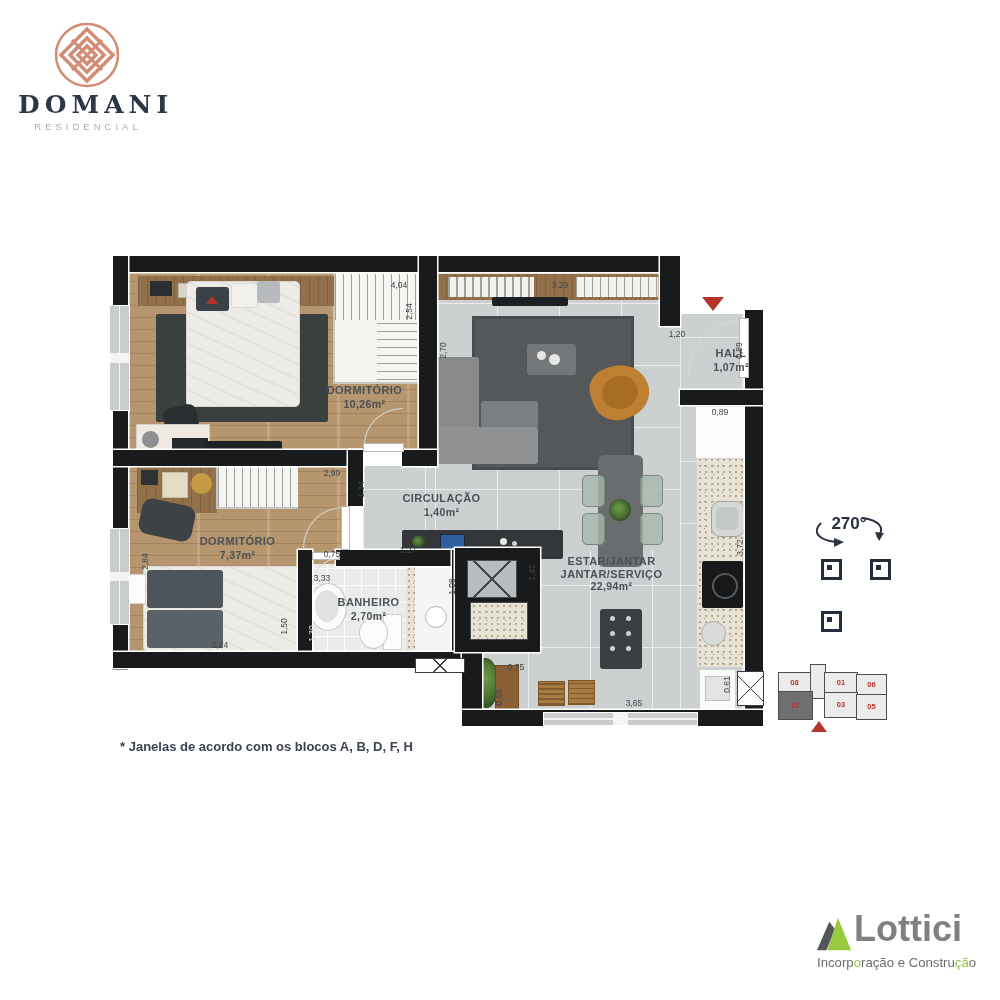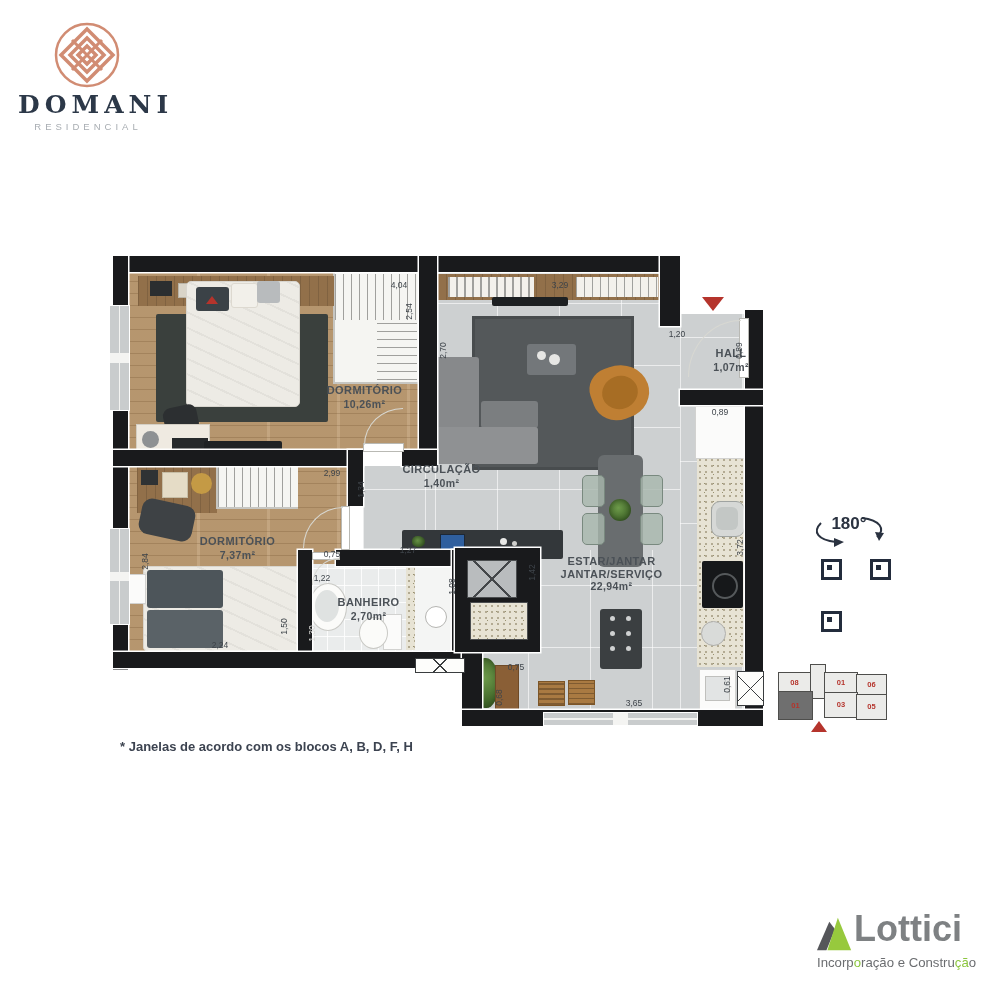--- a/index.html
+++ b/index.html
@@ -241,42 +241,42 @@
       <span class="area">10,26m²</span>
     </div>
     <div class="abs rlabel" style="left:175px;top:534px;width:125px">
       <span>DORMITÓRIO</span><br>
       <span class="area">7,37m²</span>
     </div>
     <div class="abs rlabel" style="left:306px;top:595px;width:125px">
       <span>BANHEIRO</span><br>
       <span class="area">2,70m²</span>
     </div>
-    <div class="abs rlabel" style="left:379px;top:462px;width:125px">
+    <div class="abs rlabel" style="left:379px;top:491px;width:125px">
       <span>CIRCULAÇÃO</span><br>
       <span class="area">1,40m²</span>
     </div>
     <div class="abs rlabel" style="left:548px;top:555px;width:127px;line-height:12.5px">
       <span>ESTAR/JANTAR</span><br>
       <span>JANTAR/SERVIÇO</span><br>
       <span class="area">22,94m²</span>
     </div>
     <div class="abs rlabel" style="left:696px;top:346px;width:70px">
       <span>HALL</span><br>
       <span class="area">1,07m²</span>
     </div>
 
     <i class="abs dim" style="left:379px;top:280px">4,04</i>
     <i class="abs dim" style="left:540px;top:280px">3,29</i>
     <i class="abs dim" style="left:657px;top:329px">1,20</i>
     <i class="abs dim" style="left:700px;top:407px">0,89</i>
     <i class="abs dim" style="left:312px;top:468px">2,99</i>
     <i class="abs dim" style="left:312px;top:549px">0,75</i>
     <i class="abs dim" style="left:388px;top:545px">1,27</i>
-    <i class="abs dim" style="left:302px;top:573px">1,22</i>
+    <i class="abs dim" style="left:302px;top:573px">3,33</i>
     <i class="abs dim" style="left:200px;top:640px">2,24</i>
     <i class="abs dim" style="left:496px;top:662px">0,75</i>
     <i class="abs dim" style="left:614px;top:698px">3,65</i>
 
     <i class="abs dim dimv" style="left:389px;top:306px">2,54</i>
     <i class="abs dim dimv" style="left:423px;top:345px">2,70</i>
     <i class="abs dim dimv" style="left:719px;top:345px">0,89</i>
     <i class="abs dim dimv" style="left:341px;top:484px">1,34</i>
     <i class="abs dim dimv" style="left:125px;top:556px">2,84</i>
     <i class="abs dim dimv" style="left:292px;top:628px;color:#d8d8d4">1,30</i>
@@ -290,21 +290,21 @@
 
   <div class="abs" style="left:806px;top:508px;width:86px;height:44px">
     <svg class="abs" style="left:0;top:0" width="86" height="44" viewBox="0 0 86 44">
       <g fill="none" stroke="#2a3240" stroke-width="2">
         <path d="M30,34 C12,32 6,24 15,15"></path>
         <path d="M56,10 C74,12 80,21 71,29"></path>
       </g>
       <polygon points="28,30 38,34 28,39" fill="#2a3240"></polygon>
       <polygon points="73,33 69,24 78,25" fill="#2a3240"></polygon>
     </svg>
-    <div class="abs v360" style="left:13px;top:6px;width:60px">180°</div>
+    <div class="abs v360" style="left:13px;top:6px;width:60px">270°</div>
   </div>
 
   <div class="abs qr" style="left:818px;top:556px;width:70px;height:73px">
     <div class="qr-pat">
       <i class="finder" style="left:0;top:0">
           <i></i>
         </i>
       <i class="finder" style="right:0;top:0">
           <i></i>
         </i>

